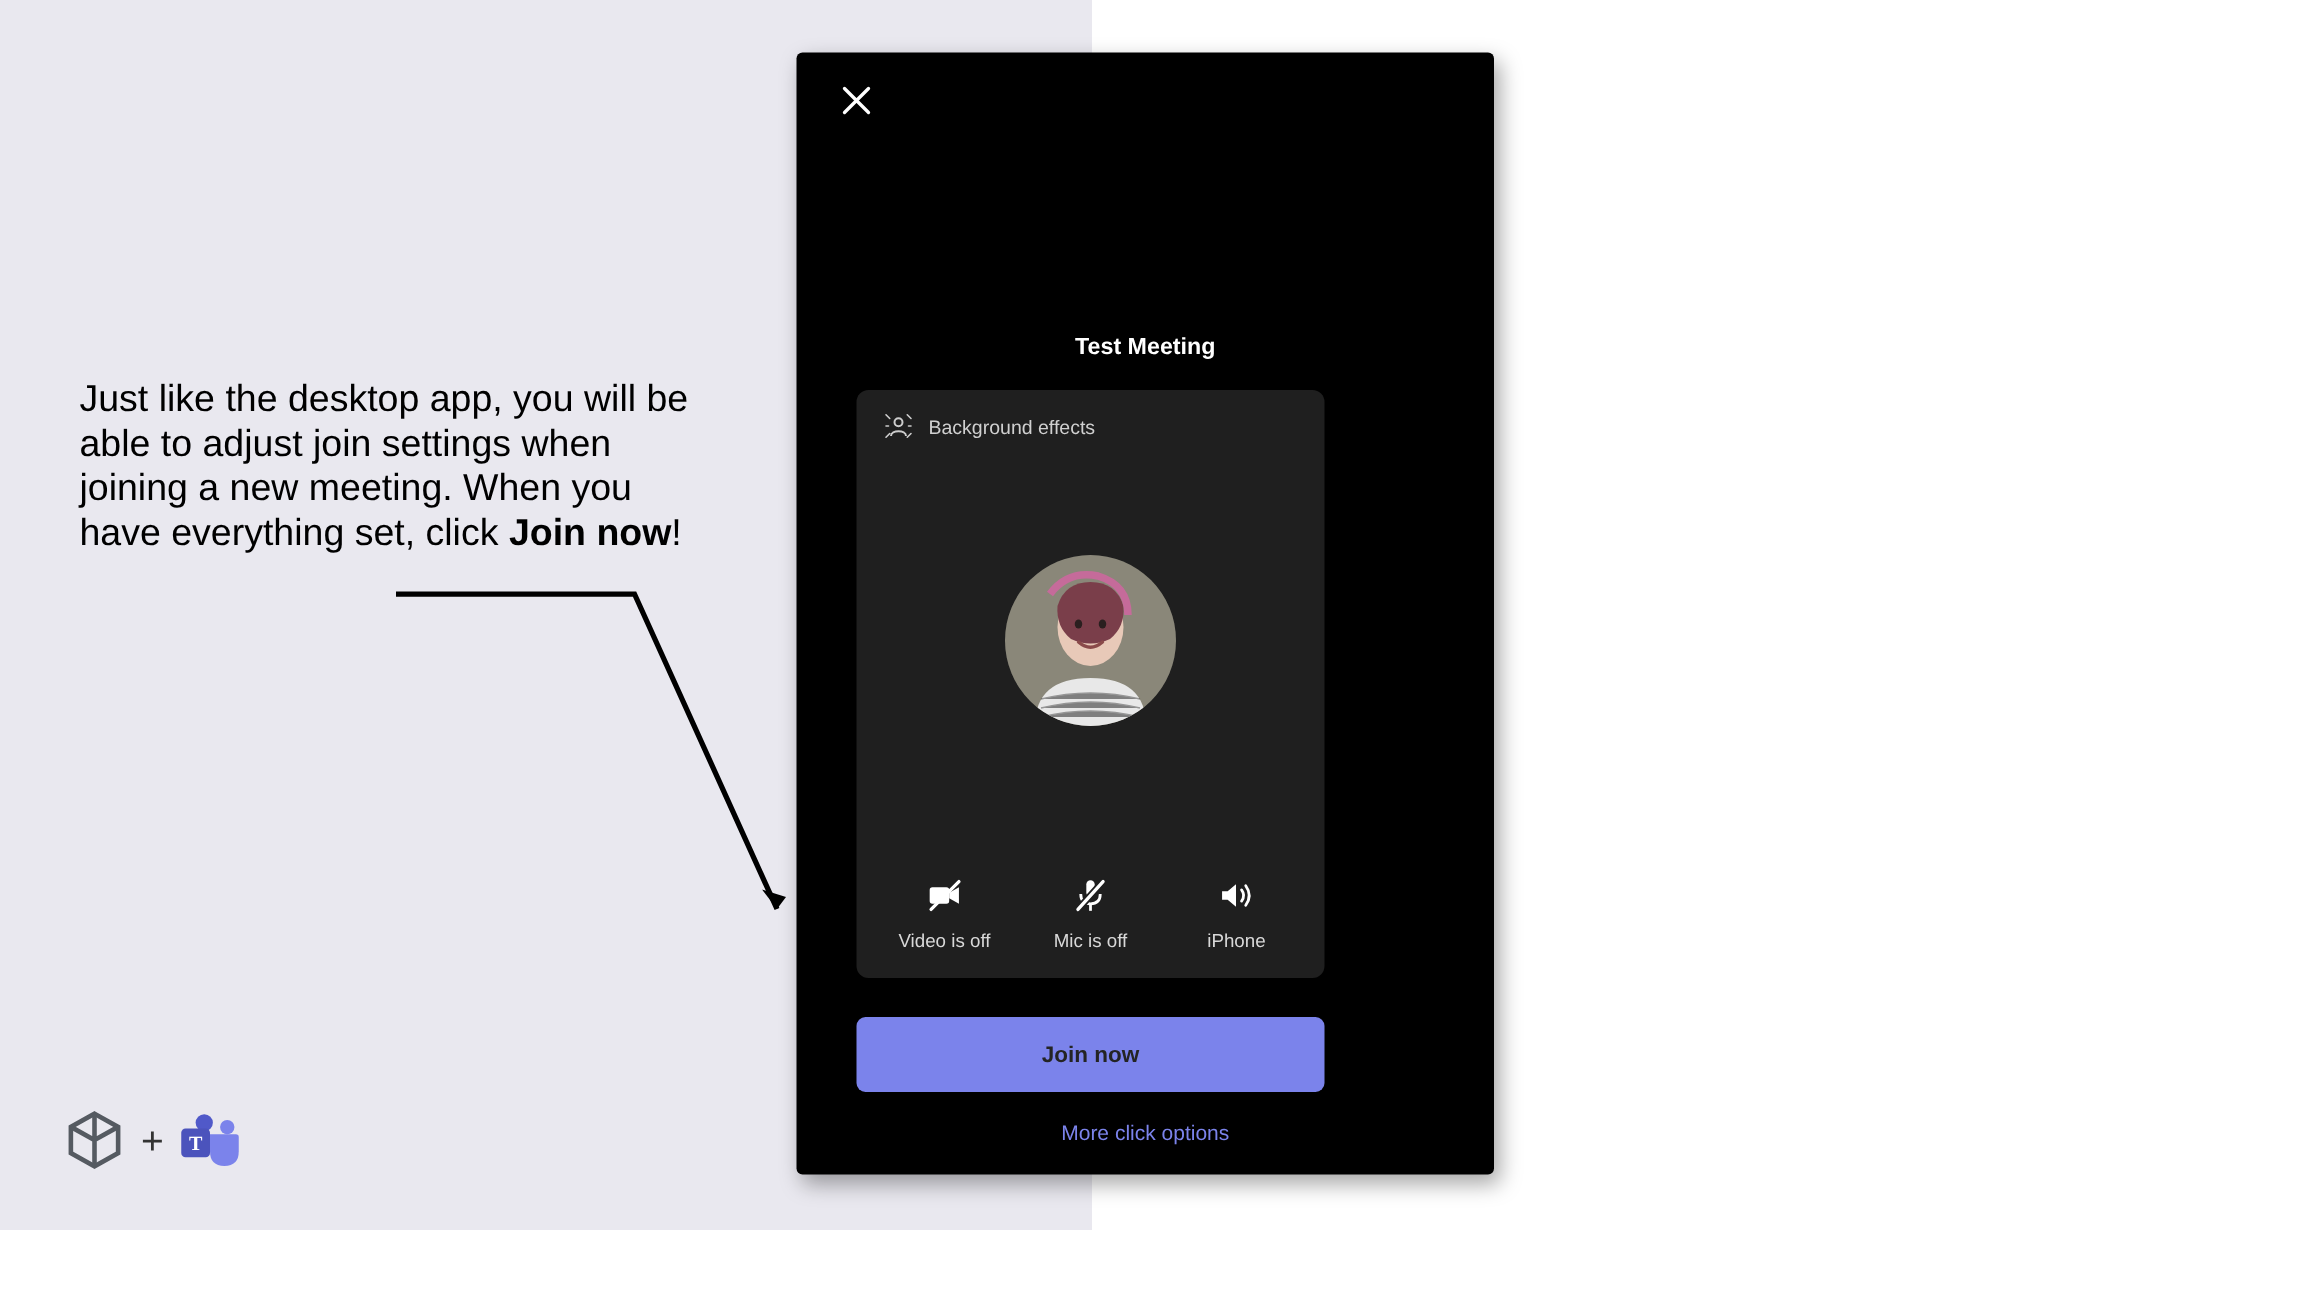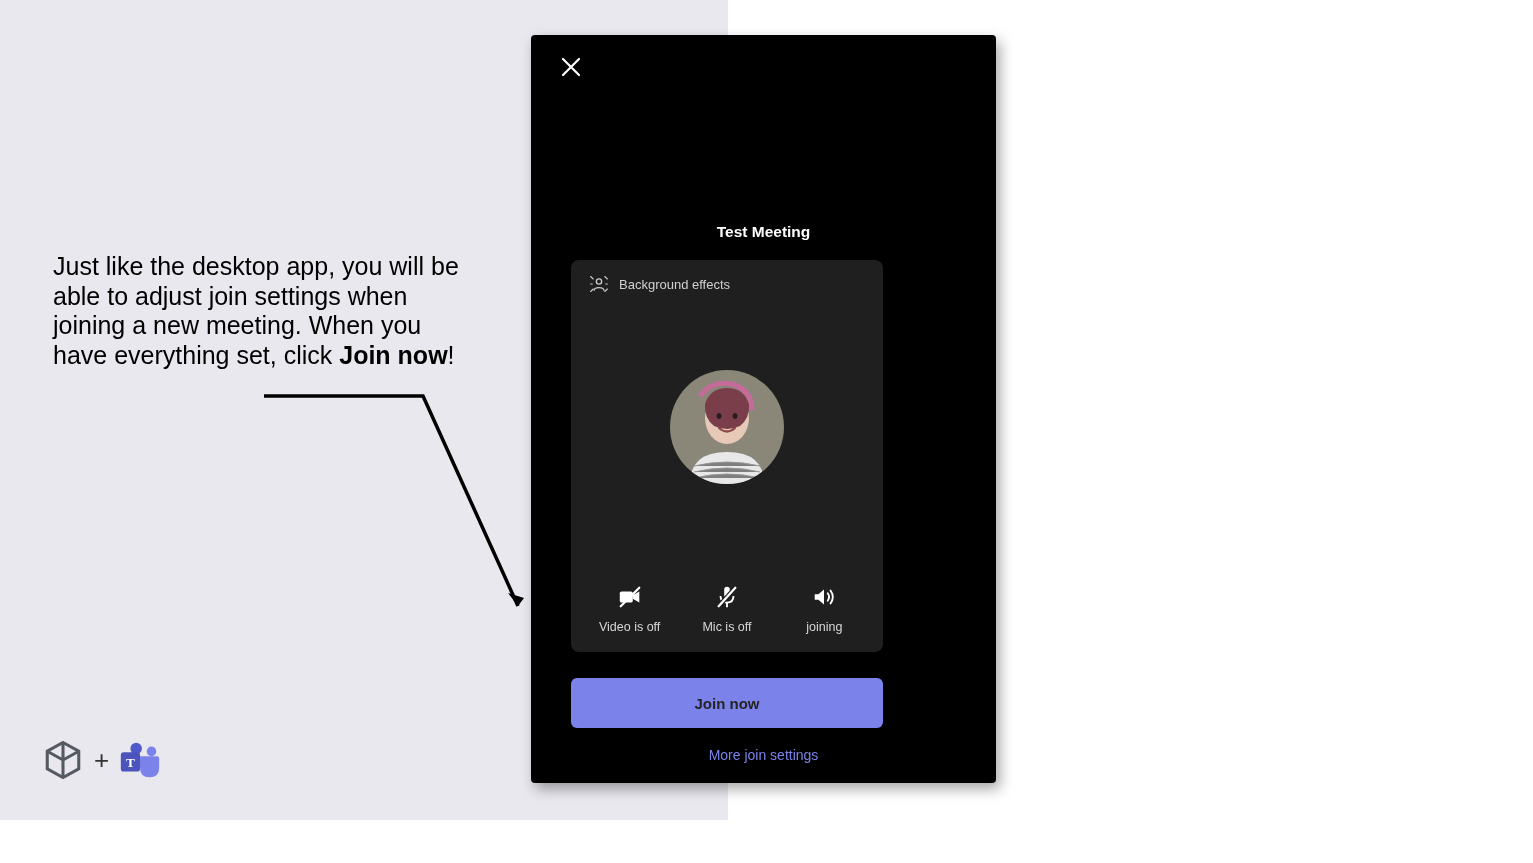--- a/index.html
+++ b/index.html
@@ -244,26 +244,26 @@
           <line x1="5" y1="24" x2="23" y2="4" stroke="#fff" stroke-width="2.4" stroke-linecap="round"></line>
         </svg>
         <span class="lbl">Mic is off</span>
       </div>
       <div class="control-item">
         <svg viewBox="0 0 28 28" width="26" height="26">
           <path d="M4 11 L8 11 L14 6 L14 22 L8 17 L4 17 Z" fill="#fff"></path>
           <path d="M18 10 Q21 14 18 18" stroke="#fff" stroke-width="2" fill="none" stroke-linecap="round"></path>
           <path d="M21 7 Q26 14 21 21" stroke="#fff" stroke-width="2" fill="none" stroke-linecap="round"></path>
         </svg>
-        <span class="lbl">joining</span>
+        <span class="lbl">iPhone</span>
       </div>
     </div>
   </div>
 
   <div class="join-btn">
     <span>Join now</span>
   </div>
 
   <div class="more-options">
-    <span>More join settings</span>
+    <span>More click options</span>
   </div>
 
 </div>
 
 </body></html>

